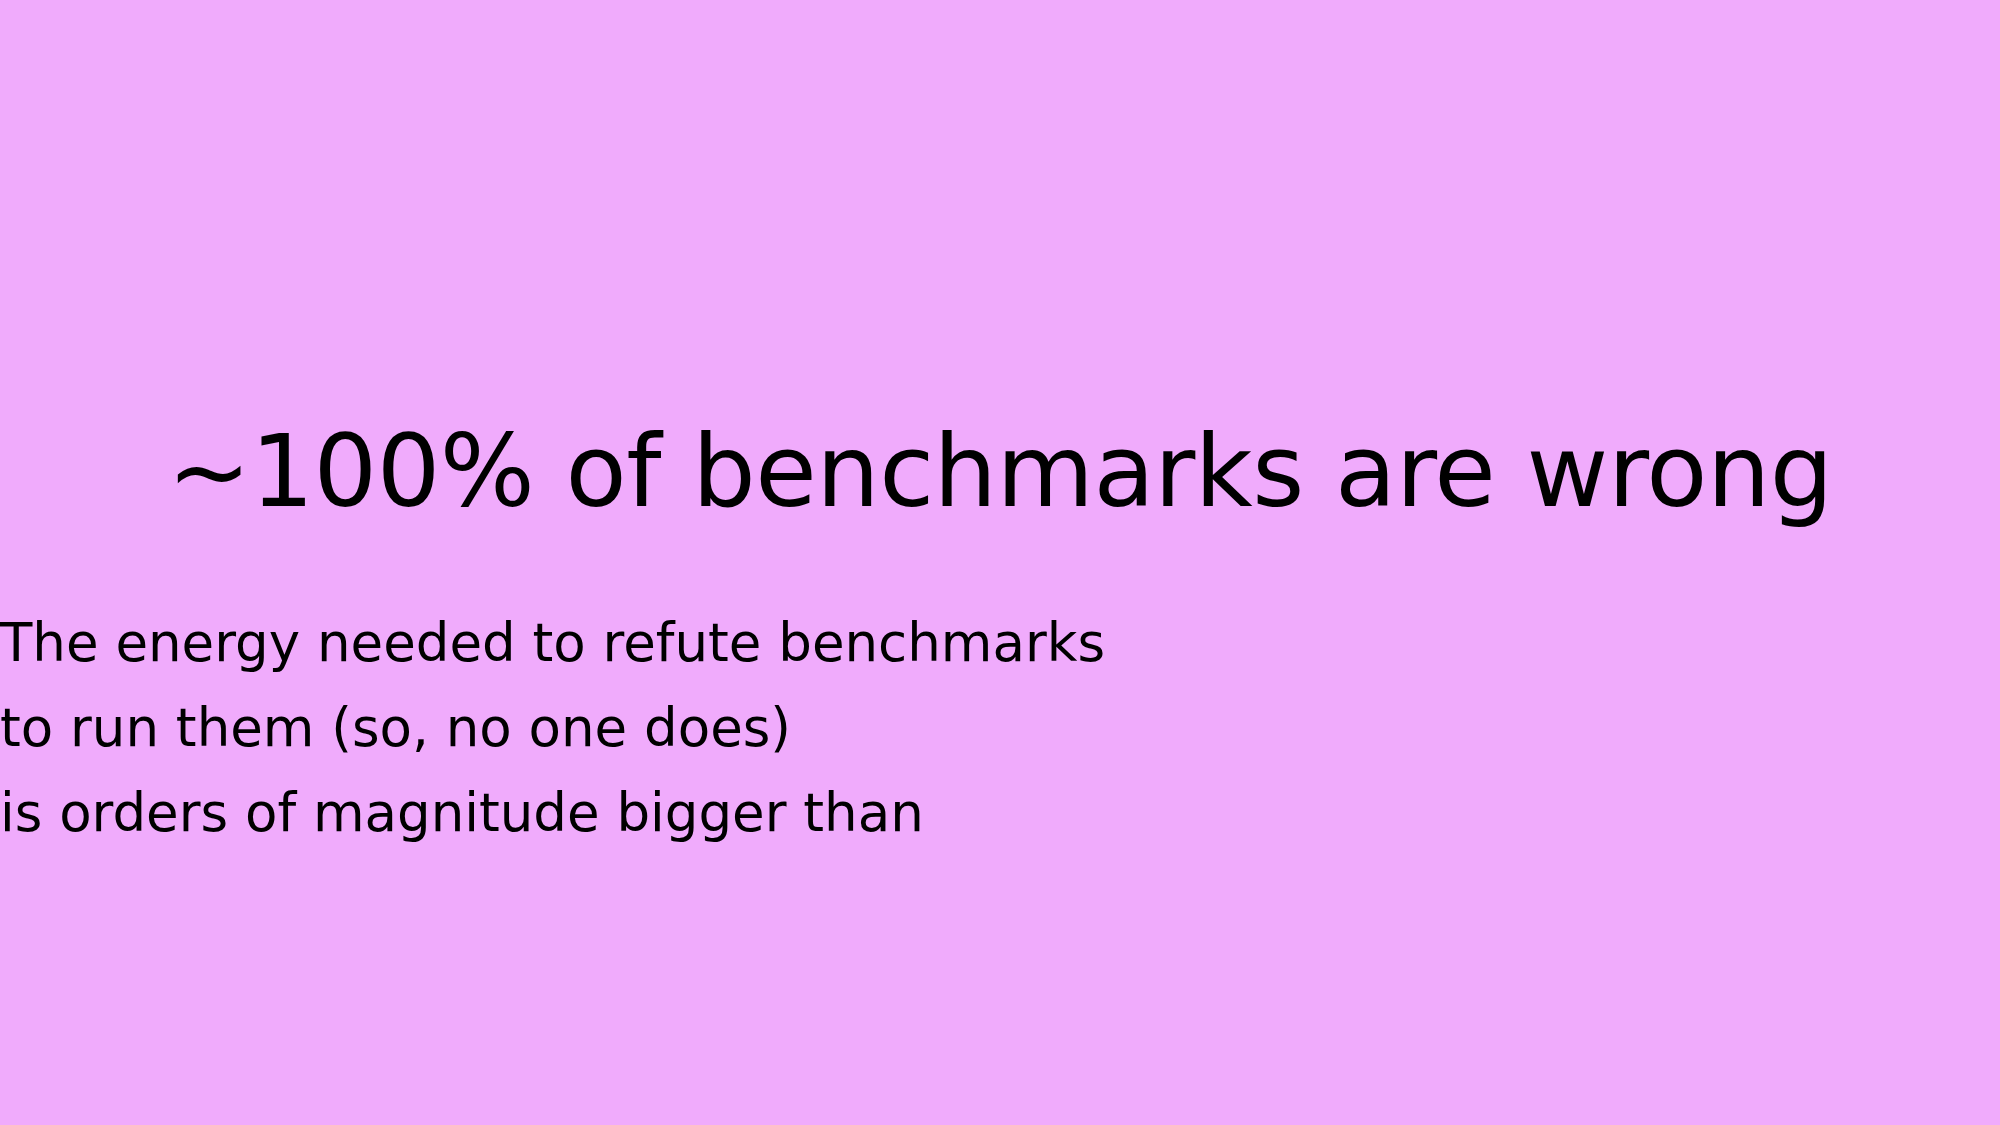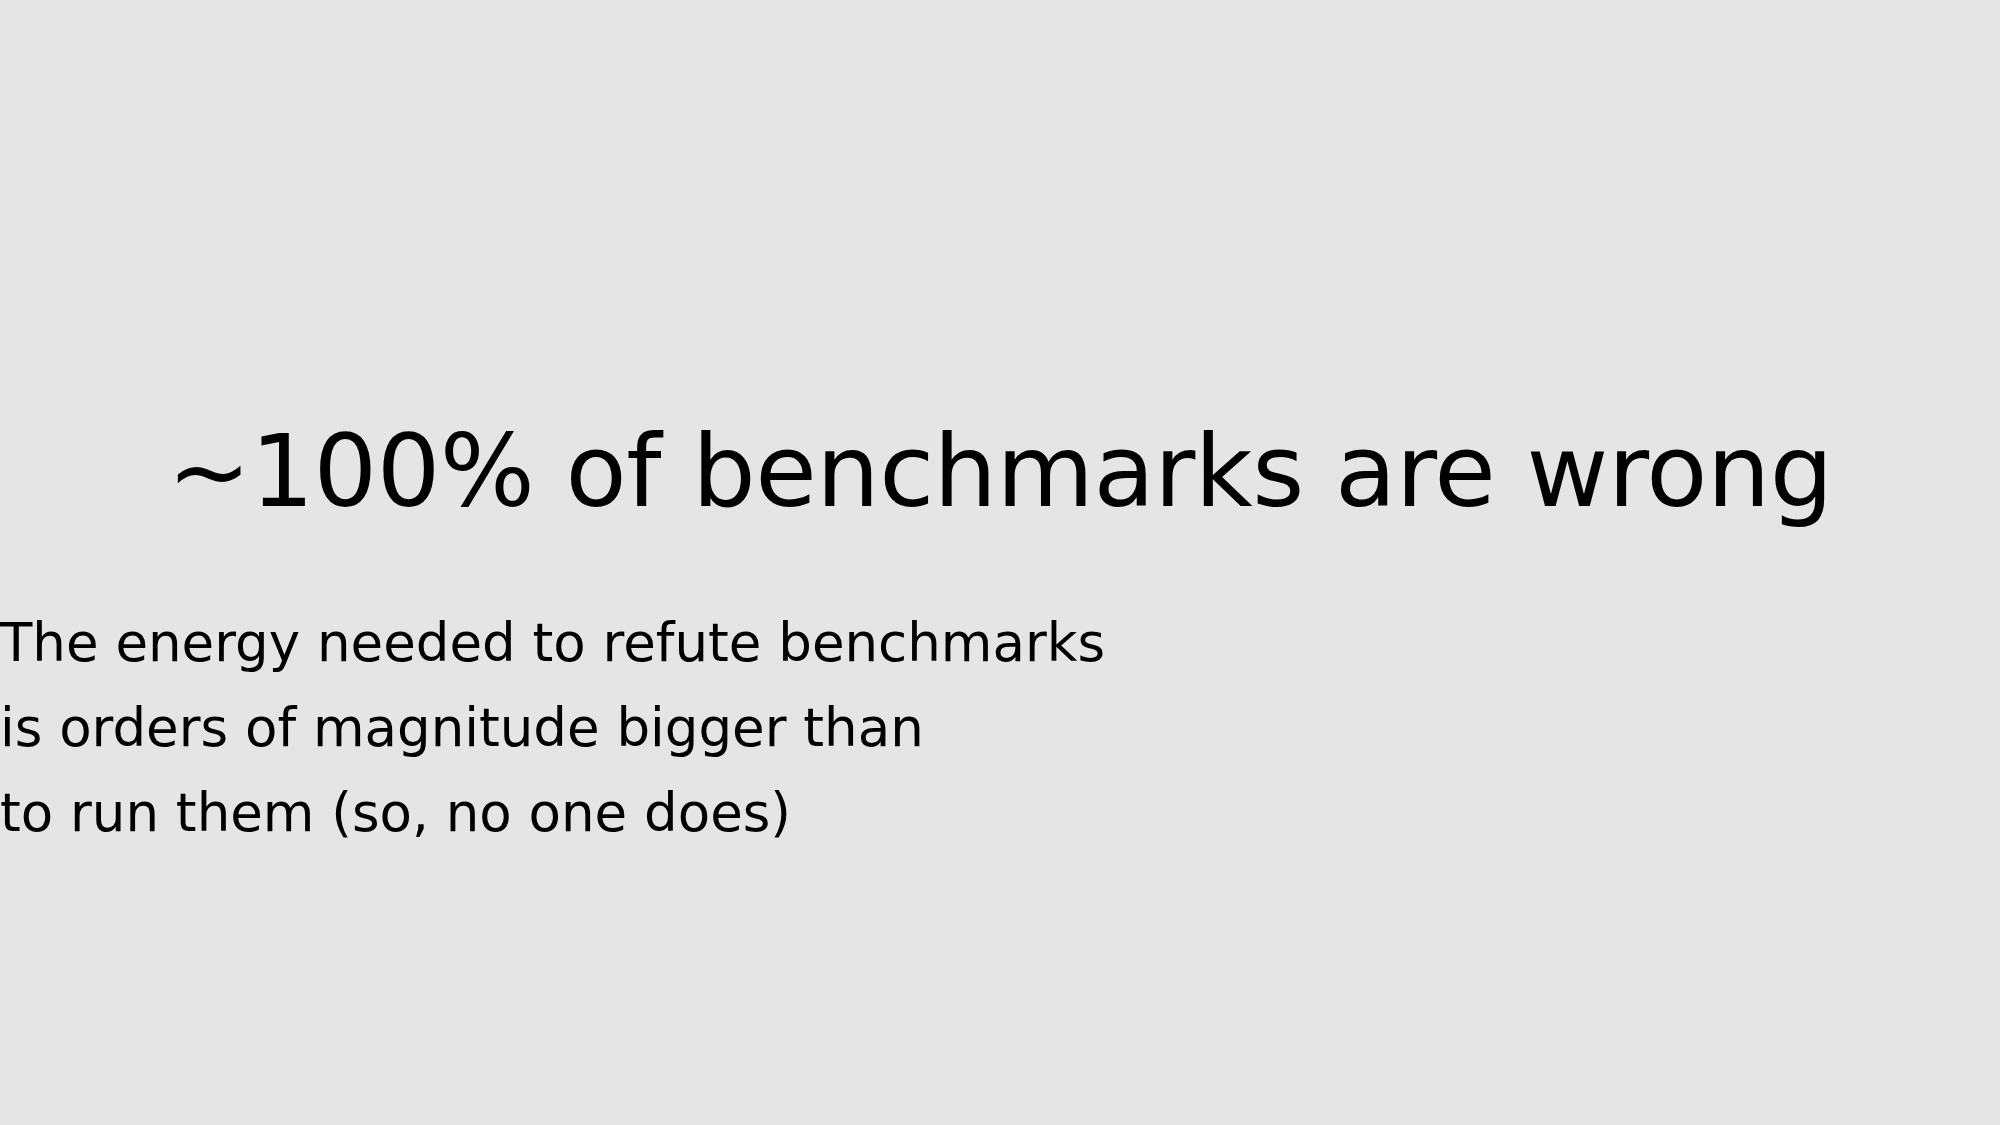--- a/index.html
+++ b/index.html
@@ -10,21 +10,21 @@
   }
 
   body {
     font-family: "DejaVu Sans", sans-serif;
   }
 
   .slide {
     position: relative;
     width: 2000px;
     height: 1125px;
-    background: #e5e5e5;
+    background: #f0abfc;
     overflow: hidden;
     box-sizing: border-box;
   }
 
   .slide-content {
     position: absolute;
     left: 0;
     top: 0;
     width: 2000px;
     height: 1125px;
@@ -69,18 +69,18 @@
 </head>
 <body>
 
 <div class="slide">
   <div class="slide-content">
 
     <h1 class="slide-title">~100% of benchmarks are wrong</h1>
 
     <div class="slide-body">
       <span class="body-line">The energy needed to refute benchmarks</span>
+      <span class="body-line">to run them (so, no one does)</span>
       <span class="body-line">is orders of magnitude bigger than</span>
-      <span class="body-line">to run them (so, no one does)</span>
     </div>
 
   </div>
 </div>
 
 </body></html>

